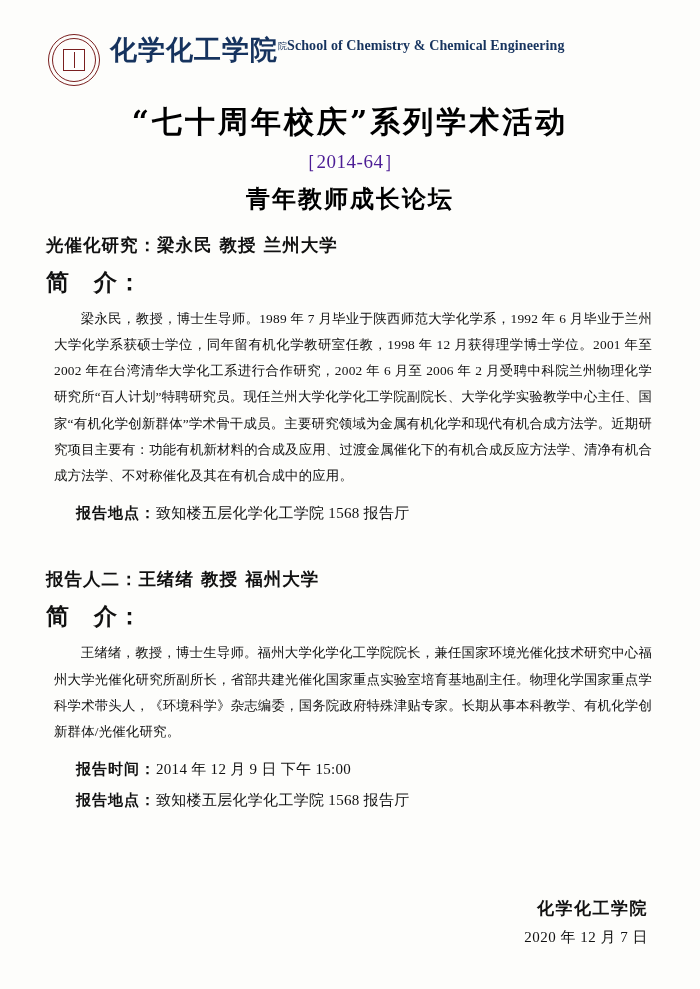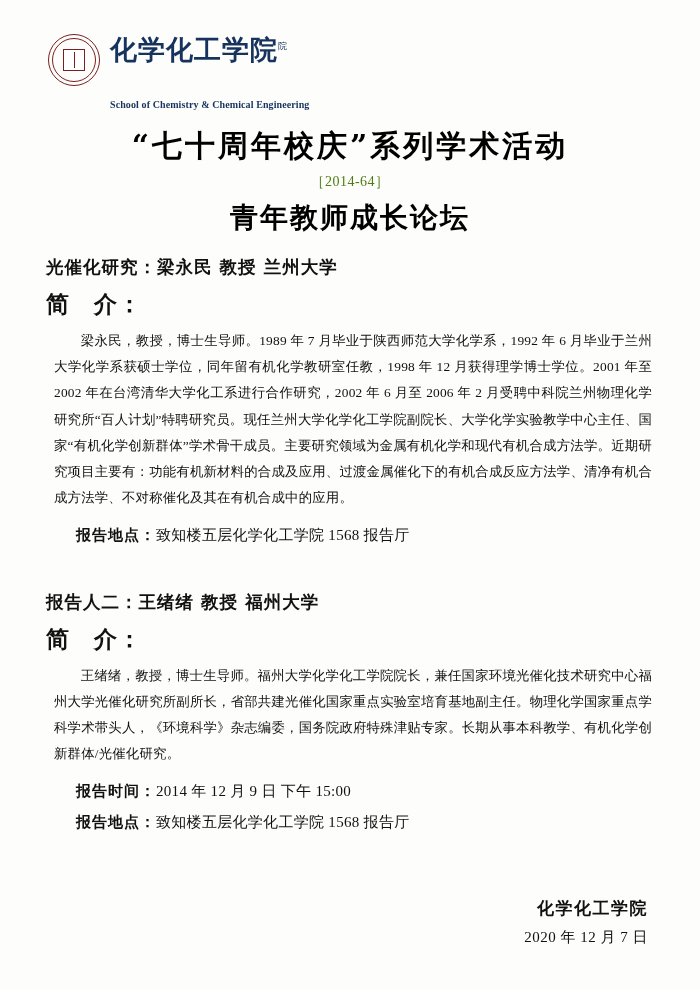--- a/index.html
+++ b/index.html
@@ -60,72 +60,70 @@
     content: "";
     position: absolute;
     left: 50%;
     top: 2px;
     bottom: 2px;
     width: 1px;
     background: #7a1f1f;
   }
   .head-text {
     display: flex;
-    flex-direction: column;
     justify-content: flex-start;
     padding-top: 1px;
-    gap: 16px;
   }
   .head-cn {
     font-family: "DejaVu Serif", "Liberation Serif", serif;
     font-size: 27px;
     font-weight: 700;
     letter-spacing: 1px;
     color: #16335e;
     line-height: 1.08;
     white-space: nowrap;
   }
   .head-cn .sup {
     font-size: 9px;
     font-weight: 400;
     vertical-align: super;
     letter-spacing: 0;
   }
   .head-en {
     font-family: "Liberation Serif", serif;
-    font-size: 10px;
+    font-size: 14px;
     font-weight: 700;
     color: #16335e;
     letter-spacing: 0.1px;
-    margin-top: 19px;
+    margin-top: 3px;
     white-space: nowrap;
   }
 
   
   .main-title {
     text-align: center;
     font-family: "DejaVu Serif", "Liberation Serif", serif;
     font-size: 30px;
     font-weight: 700;
     letter-spacing: 3px;
     margin: 16px 0 6px 0;
     color: #000;
     white-space: nowrap;
   }
   .doc-number {
     text-align: center;
-    font-size: 14px;
+    font-size: 19px;
     letter-spacing: 0.5px;
     margin: 4px 0 8px 0;
-    color: #4d7c0f;
+    color: #4c1d95;
   }
   .sub-title {
     text-align: center;
     font-family: "DejaVu Serif", "Liberation Serif", serif;
-    font-size: 28px;
+    font-size: 24px;
     font-weight: 700;
     letter-spacing: 2px;
     margin: 4px 0 18px 0;
     color: #000;
   }
 
   
   .section {
     margin-bottom: 6px;
   }

